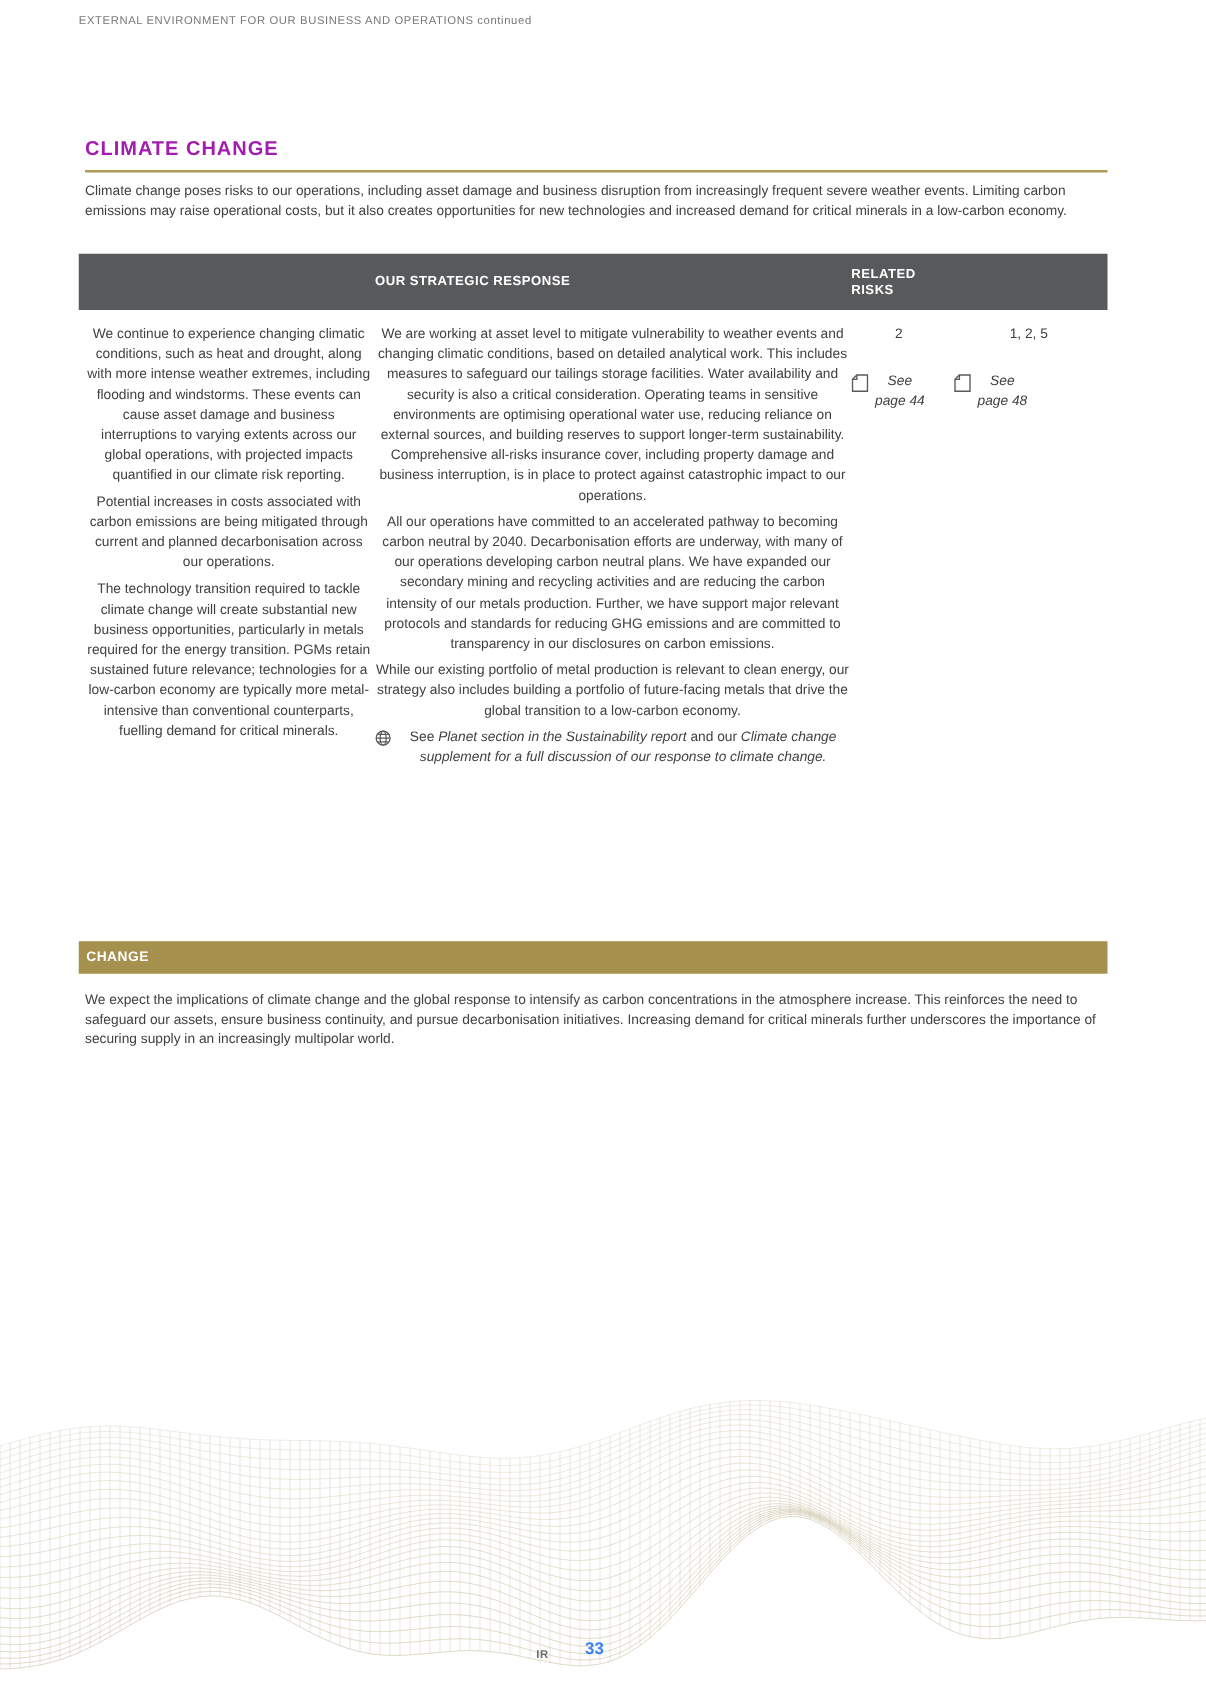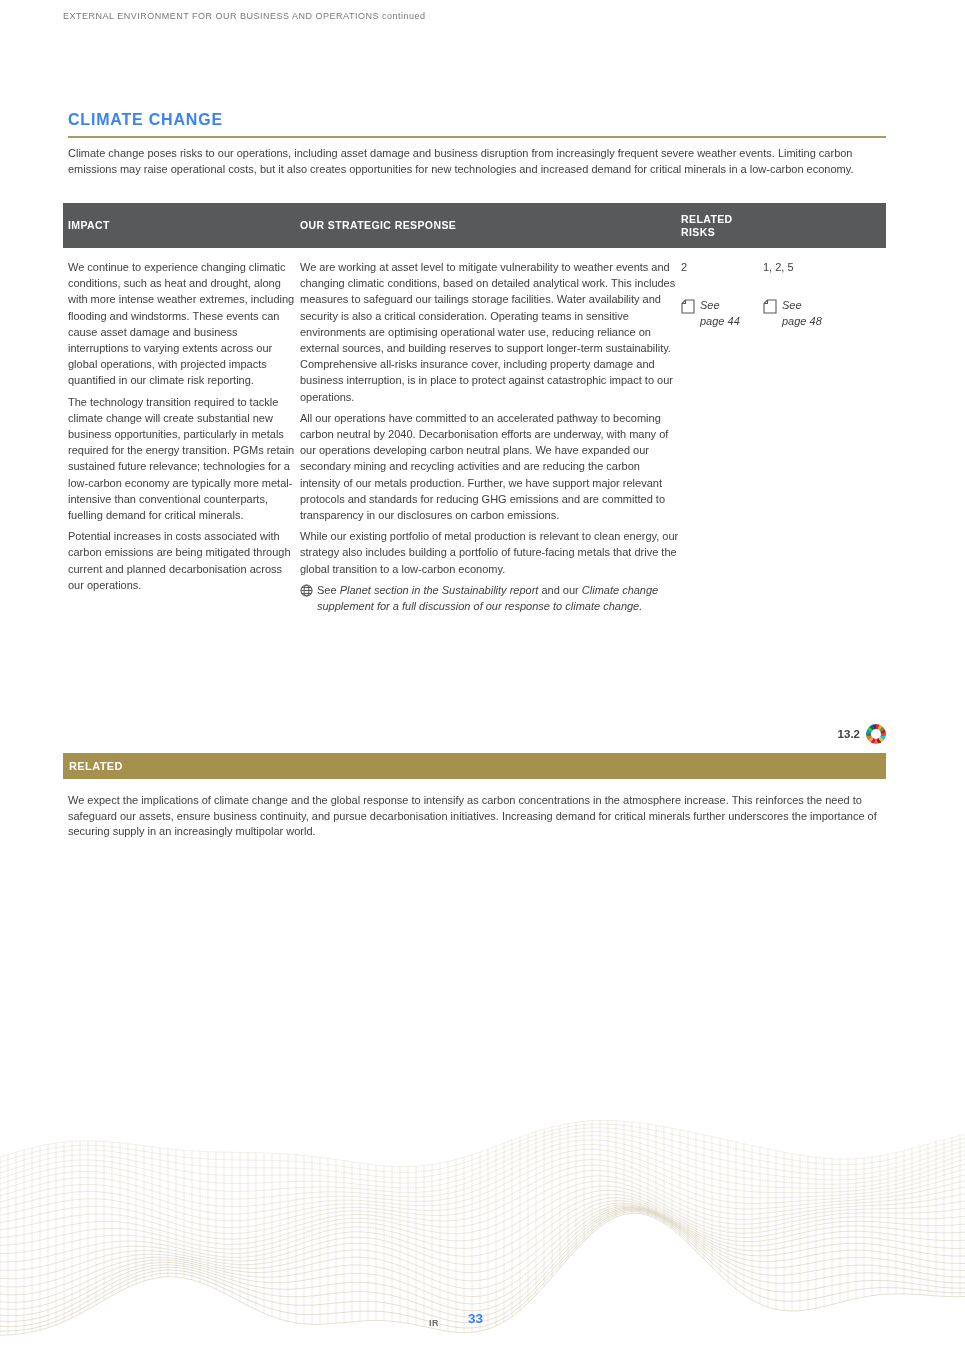--- a/index.html
+++ b/index.html
@@ -1,32 +1,32 @@
 <!DOCTYPE html>
 <html><head>
 <meta charset="utf-8">
 <style>
   html,body{margin:0;padding:0;background:#fff;}
   .page{position:relative;width:965px;height:1365px;background:#ffffff;overflow:hidden;
         font-family:"Liberation Sans",sans-serif;color:#414042;padding-left:36px;}
   .running-header{position:absolute;left:63px;top:11px;font-size:9px;letter-spacing:.5px;color:#77787b;}
-  .section-title{position:absolute;left:68px;top:111px;font-size:16px;font-weight:bold;letter-spacing:.8px;color:#3b82f6;}
+  .section-title{position:absolute;left:68px;top:111px;font-size:16px;font-weight:bold;letter-spacing:.8px;color:#a21caf;}
   .title-rule{position:absolute;left:68px;top:136px;width:818px;height:2px;background:#b09a58;}
   .intro{position:absolute;left:68px;top:146px;width:820px;font-size:11px;line-height:15.6px;}
 
   .table-header{position:absolute;left:63px;top:203px;width:823px;height:45px;background:#58595b;}
   .th-cell{position:absolute;top:0;height:45px;display:flex;align-items:center;
            color:#fff;font-weight:bold;font-size:10.5px;letter-spacing:.4px;line-height:13px;}
   .th-c1{left:5px;width:225px;}
   .th-c2{left:237px;width:370px;}
   .th-c3{left:618px;width:72px;}
   .th-c4{left:700px;width:118px;}
 
   .table-body{position:absolute;left:63px;top:248px;width:823px;height:500px;}
-  .col{position:absolute;top:11px;}
+  .col{position:absolute;top:11px;text-align:center;}
   .col-impact{left:5px;width:230px;}
   .col-response{left:237px;width:380px;}
   .col-risks{left:618px;width:76px;}
   .col-opps{left:700px;width:120px;}
   .col p{margin:0 0 5px 0;font-size:11px;line-height:16.2px;}
   .ref-value{font-size:11px;line-height:16px;}
   .ref-link{display:flex;margin-top:23px;font-size:11px;line-height:15.5px;font-style:italic;cursor:pointer;}
   .ref-link .pic{flex:0 0 auto;margin:1px 5px 0 0;}
   .note{display:flex;}
   .note .gic{flex:0 0 auto;margin:2px 4px 0 0;}
@@ -56,30 +56,29 @@
 <div class="page">
 
   <div class="running-header">EXTERNAL ENVIRONMENT FOR OUR BUSINESS AND OPERATIONS continued</div>
 
   <div class="section-title">CLIMATE CHANGE</div>
   <div class="title-rule"></div>
 
   <div class="intro">Climate change poses risks to our operations,  including asset damage and business disruption from increasingly frequent severe weather events. Limiting carbon emissions may raise operational costs, but it also creates opportunities for new technologies and increased demand for critical minerals in a low-carbon economy.</div>
 
   <div class="table-header">
-    <div class="th-cell th-c1">IMPACT</div>
     <div class="th-cell th-c2">OUR STRATEGIC RESPONSE</div>
     <div class="th-cell th-c3">RELATED RISKS</div>
   </div>
 
   <div class="table-body">
     <div class="col col-impact">
         <p>We continue to experience changing climatic conditions, such as heat and drought, along with more intense weather extremes, including flooding and windstorms. These events can cause asset damage and business interruptions to varying extents across our global operations, with projected impacts quantified in our climate risk reporting.</p>
+        <p>Potential increases in costs associated with carbon emissions are being mitigated through current and planned decarbonisation across our operations.</p>
         <p>The technology transition required to tackle climate change will create substantial new business opportunities, particularly in metals required for the energy transition. PGMs retain sustained future relevance; technologies for a low-carbon economy are typically more metal- intensive than conventional counterparts, fuelling demand for critical minerals.</p>
-        <p>Potential increases in costs associated with carbon emissions are being mitigated through current and planned decarbonisation across our operations.</p>
       </div>
 
     <div class="col col-response">
       <div>
           <p>We are working at asset level to mitigate vulnerability to weather events and changing climatic conditions, based on detailed analytical work. This includes measures to safeguard our tailings storage facilities. Water availability and security is also a critical consideration. Operating teams in sensitive environments are optimising operational water use, reducing reliance on external sources, and building reserves to support longer-term sustainability. Comprehensive all-risks insurance cover, including property damage and business interruption, is in place to protect against catastrophic impact to our operations.</p>
           <p>All our operations have committed to an accelerated pathway to becoming carbon neutral by 2040. Decarbonisation efforts are underway, with many of our operations developing carbon neutral plans. We have expanded our secondary mining and recycling activities and are reducing the carbon intensity of our metals production. Further, we have support major relevant protocols and standards for reducing GHG emissions and are committed to transparency in our disclosures on carbon emissions.</p>
           <p>While our existing portfolio of metal production is relevant to clean energy, our strategy also includes building a portfolio of future-facing metals that drive the global transition to a low-carbon economy.</p>
         </div>
       <p class="note">
         <span class="gic">
@@ -121,27 +120,23 @@
           </svg>
         </span>
         <span>
           <span>See</span><br>
           <span>page 48</span>
         </span>
       </div>
     </div>
   </div>
 
-  <div class="sdg-row">
-    <span class="sdg-num">13.2</span>
-    <span class="sdg-wheel"></span>
-  </div>
 
   <div class="outlook-bar">
-    <span class="outlook-label">RELATED</span>
+    <span class="outlook-label">CHANGE</span>
   </div>
   <div class="outlook-body">We expect the implications of climate change and the global response to intensify as carbon concentrations in the atmosphere increase. This reinforces the need to safeguard our assets, ensure business continuity, and pursue decarbonisation initiatives.  Increasing demand for critical minerals further underscores the importance of securing supply in an increasingly multipolar world.</div>
 
   <div class="mesh-wrap">
     <svg id="mesh-svg" width="965" height="275" viewBox="0 0 965 275">
         <path d="M-8 69.2L0 66.8L8 64.5L16 62.1L24 59.9L32 57.9L40 56.0L48 54.4L56 53.1L64 52.1L72 51.4L80 50.9L88 50.8L96 51.0L104 51.4L112 52.0L120 52.8L128 53.7L136 54.7L144 55.8L152 56.8L160 57.8L168 58.7L176 59.5L184 60.3L192 60.8L200 61.3L208 61.7L216 62.0L224 62.1L232 62.3L240 62.4L248 62.5L256 62.7L264 62.9L272 63.2L280 63.6L288 64.1L296 64.7L304 65.5L312 66.4L320 67.4L328 68.4L336 69.6L344 70.8L352 72.0L360 73.1L368 74.1L376 75.1L384 75.8L392 76.3L400 76.6L408 76.5L416 76.2L424 75.5L432 74.5L440 73.1L448 71.4L456 69.4L464 67.2L472 64.6L480 61.9L488 59.1L496 56.1L504 53.1L512 50.1L520 47.2L528 44.4L536 41.7L544 39.3L552 37.1L560 35.2L568 33.6L576 32.4L584 31.4L592 30.7L600 30.4L608 30.4L616 30.7L624 31.2L632 31.9L640 32.9L648 34.0L656 35.3L664 36.8L672 38.3L680 39.9L688 41.5L696 43.2L704 45.0L712 46.7L720 48.5L728 50.2L736 52.0L744 53.8L752 55.5L760 57.3L768 59.0L776 60.6L784 62.2L792 63.7L800 65.1L808 66.3L816 67.3L824 68.1L832 68.7L840 69.0L848 69.0L856 68.7L864 68.1L872 67.1L880 65.9L888 64.4L896 62.6L904 60.6L912 58.5L920 56.3L928 54.0L936 51.7L944 49.5L952 47.4L960 45.5L968 43.8" fill="none" stroke="#cbc1a5" stroke-width="0.7" opacity="0.35"></path>
         <path d="M-8 74.7L0 72.2L8 69.7L16 67.3L24 64.9L32 62.7L40 60.8L48 59.0L56 57.6L64 56.5L72 55.8L80 55.3L88 55.2L96 55.5L104 56.0L112 56.7L120 57.7L128 58.8L136 60.0L144 61.3L152 62.6L160 63.8L168 65.0L176 66.1L184 67.1L192 67.9L200 68.5L208 69.1L216 69.4L224 69.7L232 69.9L240 70.0L248 70.1L256 70.2L264 70.3L272 70.4L280 70.7L288 71.0L296 71.5L304 72.1L312 72.8L320 73.7L328 74.6L336 75.6L344 76.7L352 77.8L360 78.9L368 79.9L376 80.8L384 81.6L392 82.1L400 82.4L408 82.4L416 82.0L424 81.3L432 80.3L440 78.9L448 77.1L456 75.0L464 72.6L472 69.9L480 67.0L488 63.9L496 60.8L504 57.5L512 54.3L520 51.2L528 48.2L536 45.4L544 42.8L552 40.5L560 38.5L568 36.9L576 35.6L584 34.7L592 34.2L600 34.0L608 34.2L616 34.6L624 35.4L632 36.4L640 37.7L648 39.1L656 40.7L664 42.4L672 44.2L680 46.0L688 47.9L696 49.7L704 51.6L712 53.4L720 55.2L728 57.0L736 58.8L744 60.5L752 62.2L760 63.9L768 65.5L776 67.0L784 68.5L792 69.9L800 71.2L808 72.3L816 73.3L824 74.0L832 74.5L840 74.7L848 74.7L856 74.3L864 73.7L872 72.7L880 71.4L888 69.8L896 67.9L904 65.8L912 63.6L920 61.2L928 58.8L936 56.3L944 53.9L952 51.6L960 49.5L968 47.7" fill="none" stroke="#cbc1a5" stroke-width="0.7" opacity="0.36"></path>
         <path d="M-8 80.2L0 77.6L8 75.0L16 72.5L24 70.0L32 67.7L40 65.7L48 63.8L56 62.3L64 61.2L72 60.4L80 59.9L88 59.8L96 60.1L104 60.7L112 61.6L120 62.7L128 64.0L136 65.5L144 67.0L152 68.5L160 70.1L168 71.5L176 72.8L184 74.0L192 75.1L200 75.9L208 76.6L216 77.1L224 77.5L232 77.7L240 77.8L248 77.8L256 77.8L264 77.8L272 77.8L280 77.8L288 78.0L296 78.2L304 78.6L312 79.1L320 79.8L328 80.6L336 81.4L344 82.4L352 83.4L360 84.4L368 85.4L376 86.3L384 87.0L392 87.6L400 87.9L408 87.9L416 87.6L424 86.9L432 85.8L440 84.4L448 82.6L456 80.4L464 77.9L472 75.1L480 72.1L488 68.9L496 65.5L504 62.1L512 58.7L520 55.3L528 52.1L536 49.2L544 46.4L552 44.0L560 42.0L568 40.3L576 39.1L584 38.2L592 37.8L600 37.7L608 38.1L616 38.8L624 39.8L632 41.1L640 42.7L648 44.4L656 46.3L664 48.3L672 50.3L680 52.4L688 54.4L696 56.4L704 58.4L712 60.3L720 62.2L728 64.0L736 65.7L744 67.3L752 68.9L760 70.5L768 71.9L776 73.3L784 74.7L792 75.9L800 77.1L808 78.1L816 78.9L824 79.5L832 80.0L840 80.1L848 80.0L856 79.6L864 78.9L872 77.9L880 76.5L888 74.9L896 72.9L904 70.8L912 68.4L920 65.9L928 63.4L936 60.8L944 58.2L952 55.8L960 53.6L968 51.6" fill="none" stroke="#cbc1a5" stroke-width="0.7" opacity="0.38"></path>
         <path d="M-8 85.6L0 83.0L8 80.4L16 77.8L24 75.3L32 72.9L40 70.8L48 68.9L56 67.3L64 66.1L72 65.2L80 64.8L88 64.7L96 65.1L104 65.7L112 66.7L120 68.0L128 69.5L136 71.1L144 72.9L152 74.7L160 76.4L168 78.1L176 79.7L184 81.2L192 82.4L200 83.5L208 84.3L216 84.9L224 85.3L232 85.6L240 85.6L248 85.6L256 85.5L264 85.3L272 85.1L280 85.0L288 84.9L296 84.9L304 85.0L312 85.3L320 85.7L328 86.3L336 87.0L344 87.8L352 88.6L360 89.6L368 90.5L376 91.3L384 92.1L392 92.6L400 93.0L408 93.0L416 92.8L424 92.2L432 91.2L440 89.8L448 88.0L456 85.8L464 83.2L472 80.3L480 77.2L488 73.8L496 70.3L504 66.7L512 63.2L520 59.7L528 56.3L536 53.2L544 50.3L552 47.8L560 45.7L568 44.0L576 42.7L584 41.9L592 41.6L600 41.7L608 42.2L616 43.2L624 44.4L632 46.0L640 47.9L648 49.9L656 52.1L664 54.3L672 56.6L680 58.9L688 61.1L696 63.3L704 65.4L712 67.4L720 69.2L728 71.0L736 72.6L744 74.2L752 75.7L760 77.0L768 78.3L776 79.6L784 80.7L792 81.8L800 82.7L808 83.6L816 84.3L824 84.8L832 85.1L840 85.2L848 85.0L856 84.5L864 83.8L872 82.7L880 81.3L888 79.6L896 77.7L904 75.5L912 73.1L920 70.5L928 67.9L936 65.2L944 62.5L952 60.0L960 57.7L968 55.5" fill="none" stroke="#cbc1a5" stroke-width="0.7" opacity="0.39"></path>
         <path d="M-8 91.0L0 88.5L8 85.9L16 83.3L24 80.7L32 78.3L40 76.1L48 74.2L56 72.6L64 71.3L72 70.4L80 70.0L88 69.9L96 70.3L104 71.0L112 72.1L120 73.5L128 75.2L136 77.0L144 78.9L152 81.0L160 83.0L168 84.9L176 86.7L184 88.4L192 89.9L200 91.1L208 92.0L216 92.8L224 93.2L232 93.5L240 93.5L248 93.4L256 93.1L264 92.8L272 92.4L280 92.0L288 91.7L296 91.4L304 91.3L312 91.3L320 91.4L328 91.7L336 92.2L344 92.8L352 93.6L360 94.4L368 95.2L376 96.0L384 96.8L392 97.4L400 97.8L408 97.9L416 97.7L424 97.2L432 96.3L440 94.9L448 93.2L456 91.0L464 88.5L472 85.6L480 82.4L488 78.9L496 75.3L504 71.6L512 67.9L520 64.2L528 60.7L536 57.4L544 54.5L552 51.8L560 49.6L568 47.9L576 46.6L584 45.9L592 45.6L600 45.9L608 46.6L616 47.7L624 49.2L632 51.1L640 53.2L648 55.5L656 58.0L664 60.5L672 63.0L680 65.5L688 68.0L696 70.3L704 72.5L712 74.5L720 76.4L728 78.1L736 79.6L744 81.0L752 82.3L760 83.5L768 84.6L776 85.6L784 86.5L792 87.4L800 88.1L808 88.8L816 89.3L824 89.7L832 89.9L840 89.8L848 89.6L856 89.1L864 88.3L872 87.2L880 85.8L888 84.1L896 82.2L904 80.0L912 77.5L920 75.0L928 72.3L936 69.5L944 66.8L952 64.2L960 61.8L968 59.6" fill="none" stroke="#cbc1a5" stroke-width="0.7" opacity="0.40"></path>

